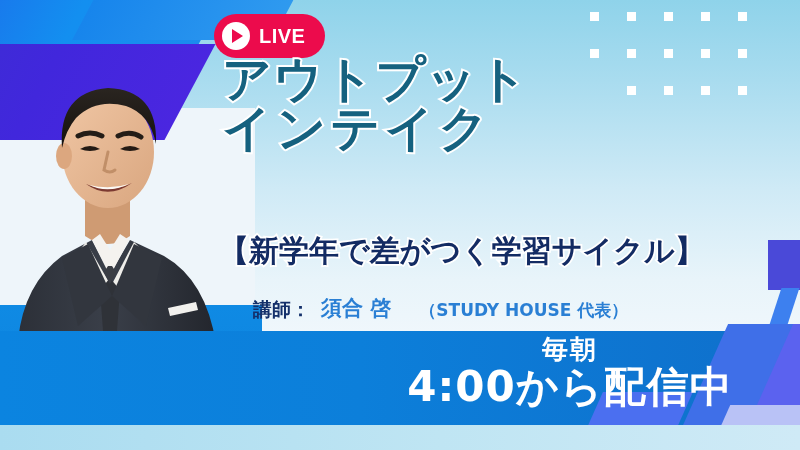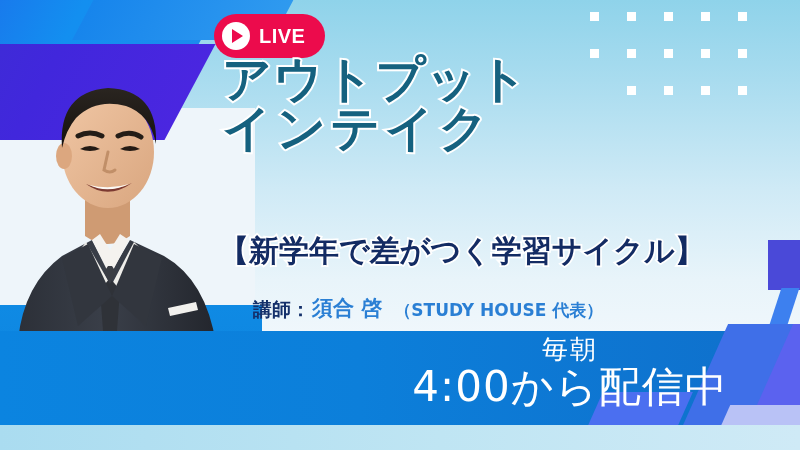--- a/index.html
+++ b/index.html
@@ -141,29 +141,29 @@
   }
 
   
   .lecturer{
     position:absolute;left:253px;top:298px;
     font-family:"DejaVu Sans","Liberation Sans",sans-serif;
     font-weight:bold;font-size:19px;line-height:1;
     white-space:nowrap;display:flex;align-items:flex-end;
   }
   .lec-label{color:#14306b;}
-  .lec-name{color:#2a7fd4;font-size:21px;margin-left:2px;}
-  .lec-org{color:#2a7fd4;font-size:17px;margin-left:12px;}
+  .lec-name{color:#2a7fd4;font-size:21px;margin-left:11px;}
+  .lec-org{color:#2a7fd4;font-size:17px;margin-left:28px;}
 
   
   .band-text{
     position:absolute;left:400px;top:336px;width:340px;
     text-align:center;color:#ffffff;
     font-family:"DejaVu Sans","Liberation Sans",sans-serif;
-    font-weight:normal;z-index:6;
+    font-weight:bold;z-index:6;
   }
   .bt-1{font-size:26px;line-height:1.05;letter-spacing:2px;}
   .bt-2{font-size:42px;line-height:1.1;letter-spacing:1px;margin-top:1px;}
 </style>
 </head>
 <body>
 
 <div id="stage">
 
   <div class="deco white-panel"></div>

